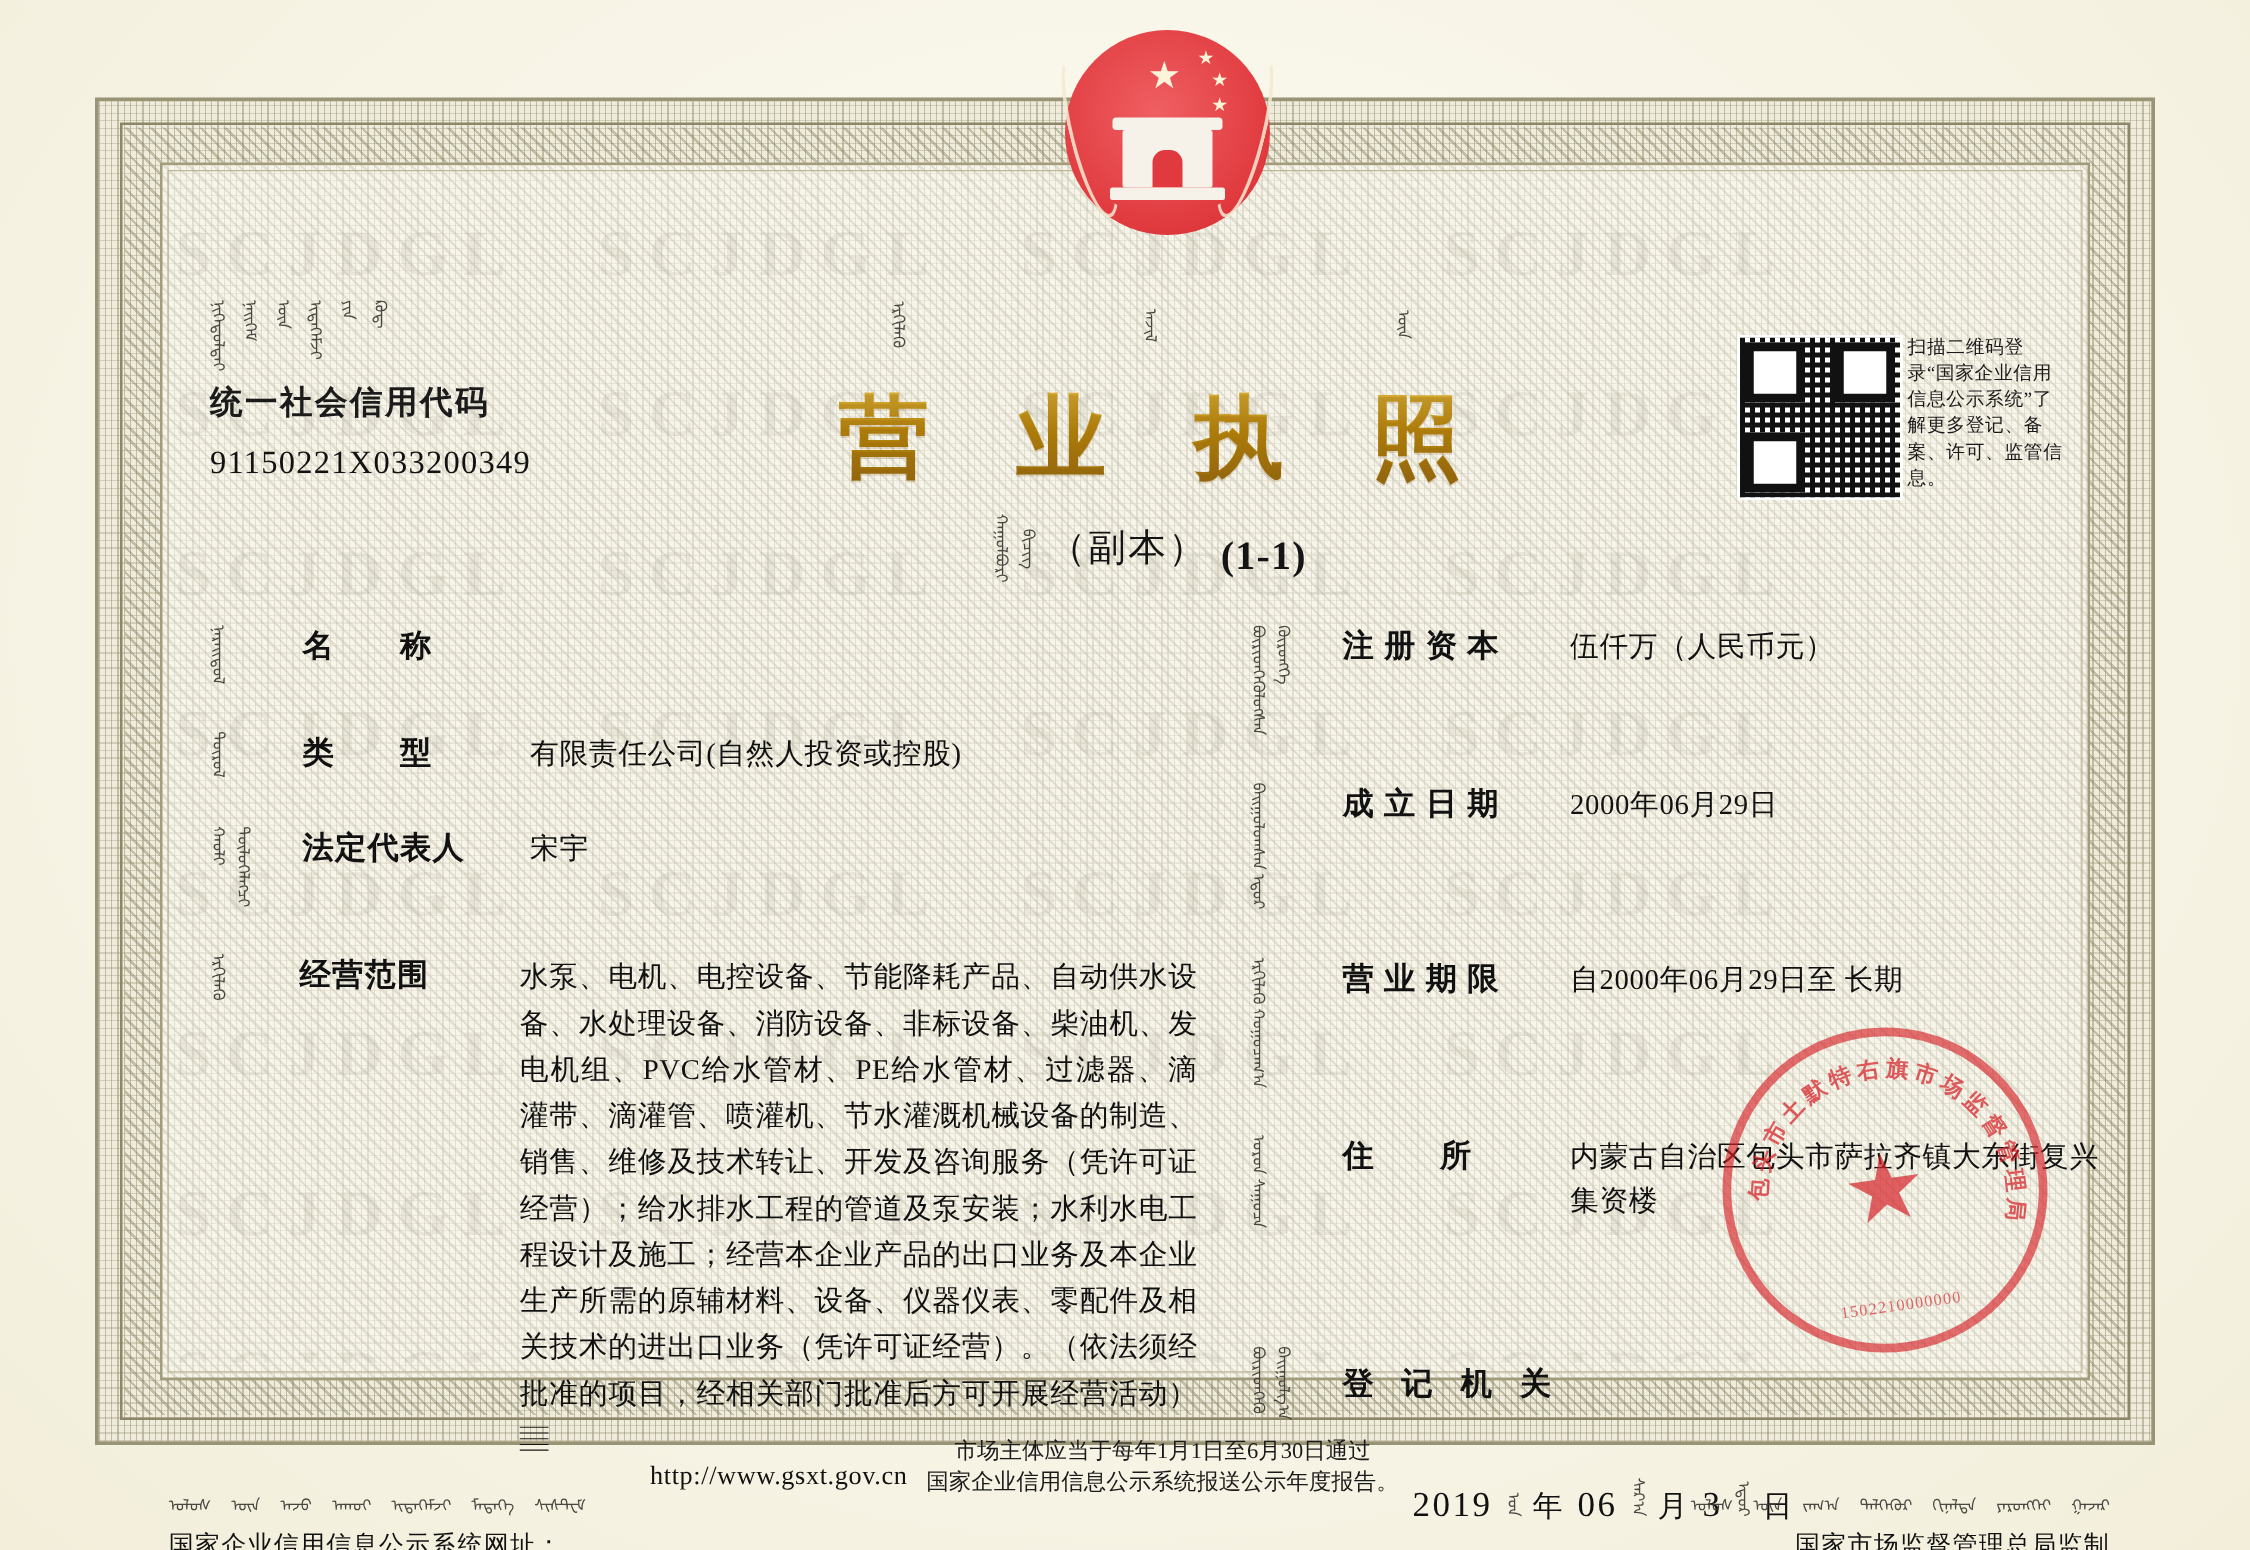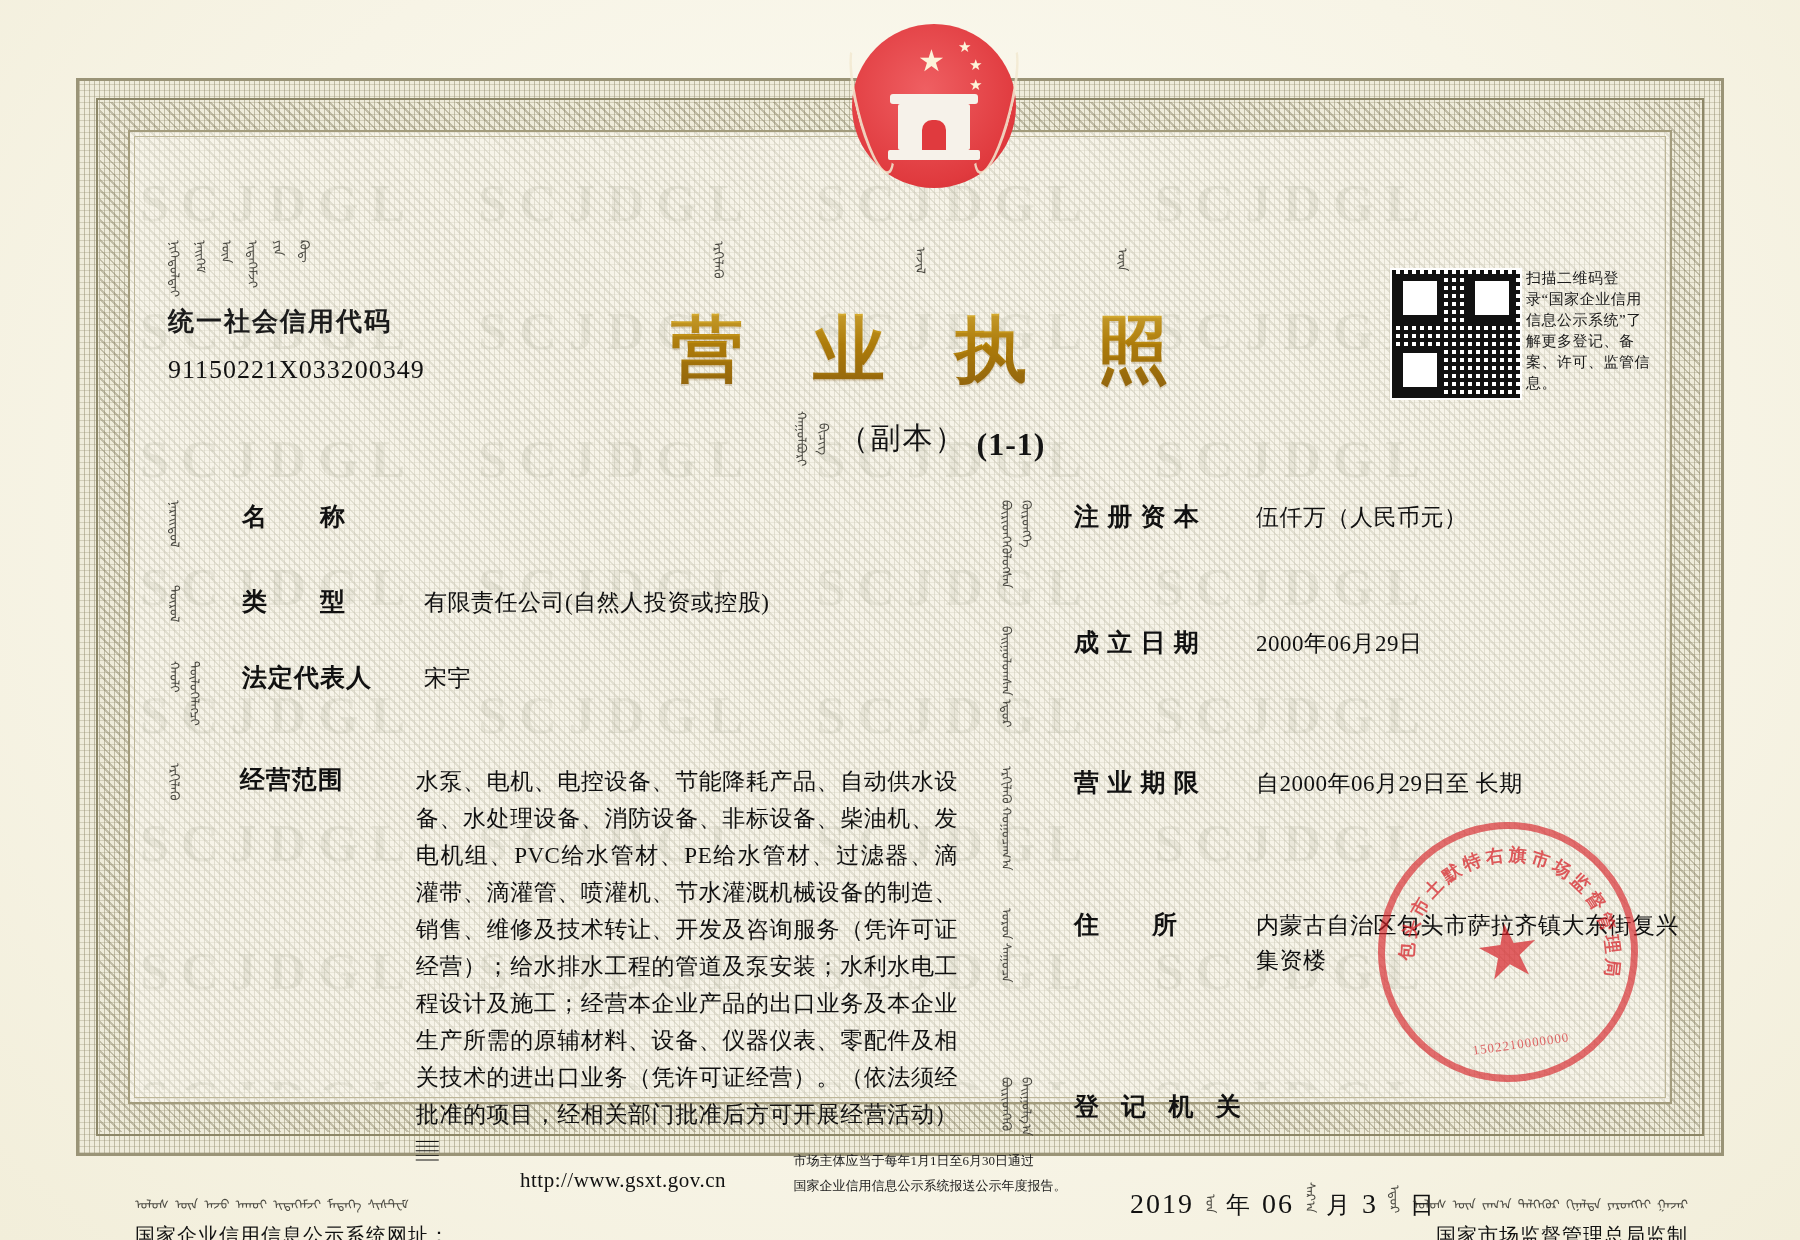--- a/index.html
+++ b/index.html
@@ -412,22 +412,22 @@
     color: rgba(214,32,39,0.8);
     letter-spacing: 1px;
     white-space: nowrap;
   }
 
   
   .footer-note {
     position: absolute;
     left: 930px; top: 1148px;
     transform: translateX(-50%);
-    text-align: left;
-    font-size: 13px;
+    text-align: center;
+    font-size: 18px;
     line-height: 25px;
     color: #1a1a1a;
     white-space: nowrap;
   }
   .footer-url {
     position: absolute;
     left: 520px; top: 1168px;
     font-size: 21px;
     color: #111;
     letter-spacing: 0.5px;
@@ -453,21 +453,21 @@
     align-items: flex-end;
     gap: 4px;
   }
   .footer-right-cn {
     font-size: 20px;
     color: #111;
     letter-spacing: 1px;
   }
   .mong-strip {
     display: flex;
-    gap: 6px;
+    gap: 16px;
     height: 26px;
     align-items: center;
   }
   .mong-strip .mong {
     writing-mode: horizontal-tb;
     font-size: 13px;
   }
 </style>
 </head>
 <body>

